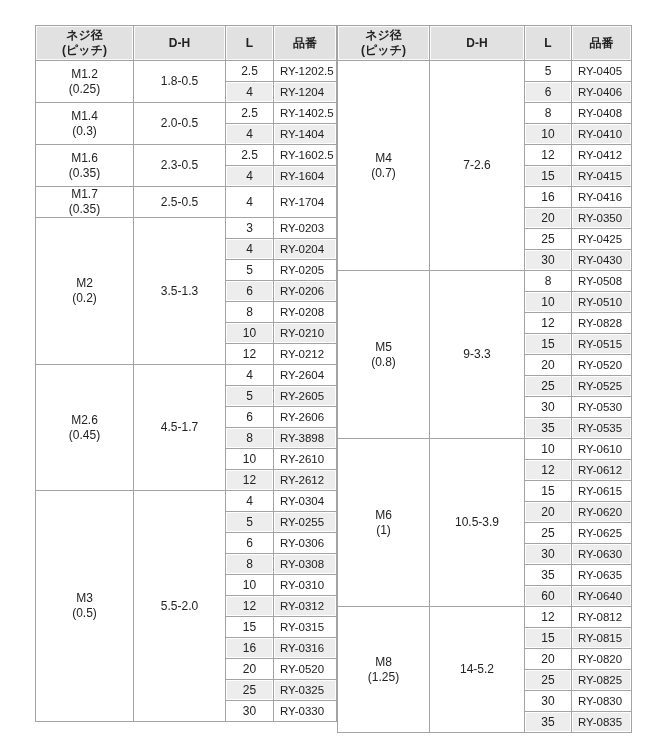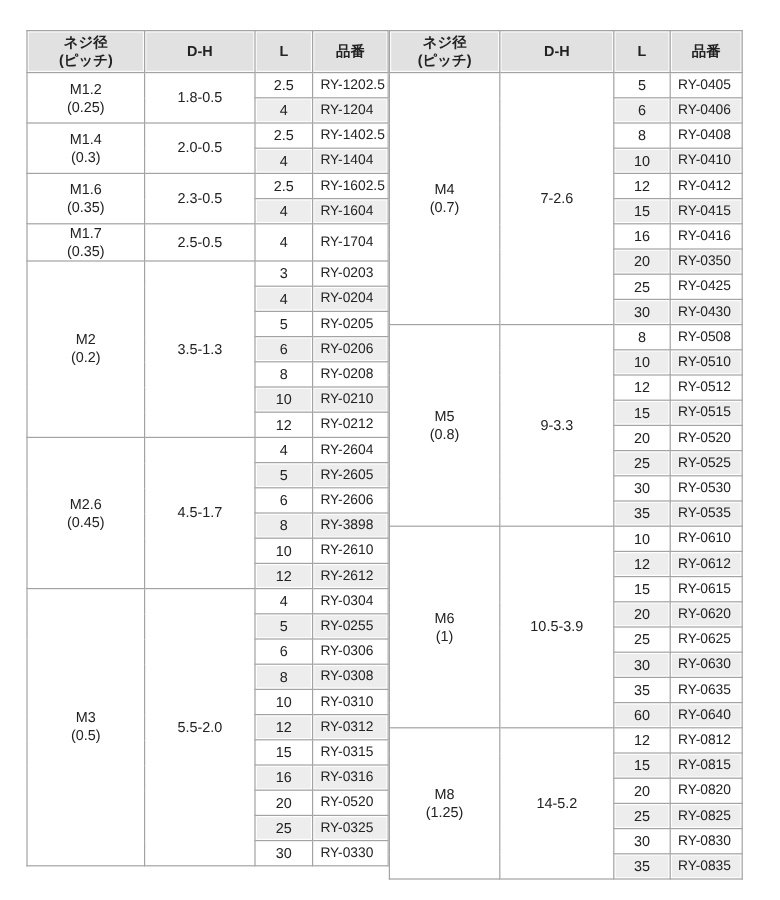--- a/index.html
+++ b/index.html
@@ -12,21 +12,21 @@
     font-family: "Liberation Sans", "DejaVu Sans", sans-serif;
   }
   .canvas {
     position: relative;
     width: 650px;
     height: 750px;
     background: #ffffff;
   }
   .tables-wrap {
     position: absolute;
-    left: 22px;
+    left: 35px;
     top: 25px;
     display: flex;
     align-items: flex-start;
   }
   table.spec {
     border-collapse: collapse;
     table-layout: fixed;
     border: 1px solid #8a8a8a;
     background: #ffffff;
   }
@@ -328,21 +328,21 @@
             <td rowspan="8">9-3.3</td>
             <td class="len">8</td>
             <td class="part">RY-0508</td>
           </tr>
           <tr>
             <td class="len alt">10</td>
             <td class="part alt">RY-0510</td>
           </tr>
           <tr>
             <td class="len">12</td>
-            <td class="part">RY-0512</td>
+            <td class="part">RY-0828</td>
           </tr>
           <tr>
             <td class="len alt">15</td>
             <td class="part alt">RY-0515</td>
           </tr>
           <tr>
             <td class="len">20</td>
             <td class="part">RY-0520</td>
           </tr>
           <tr>

